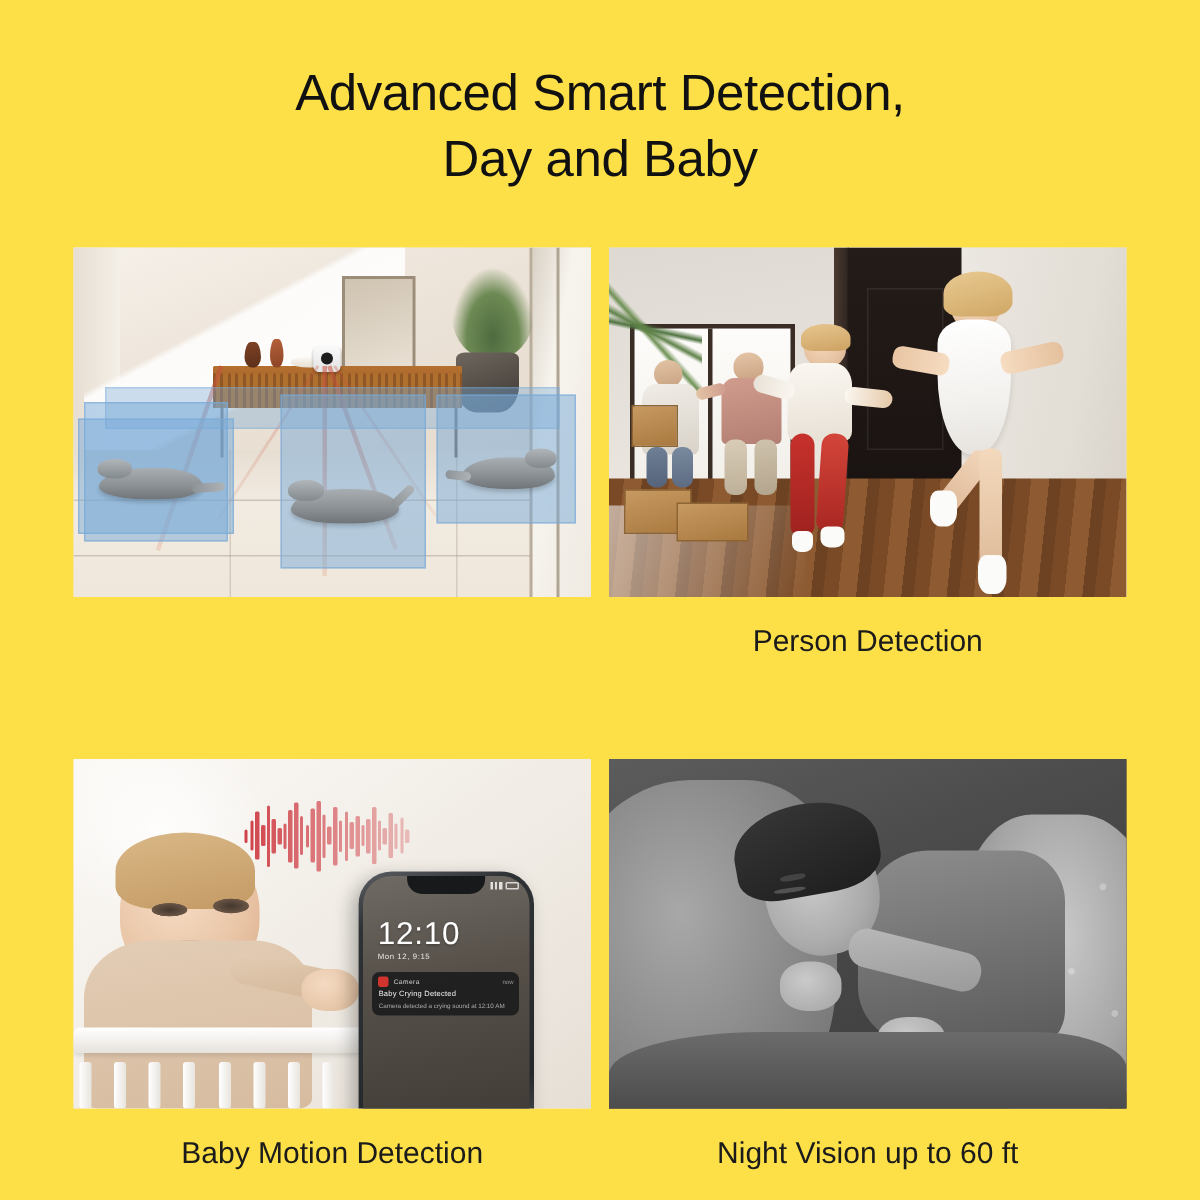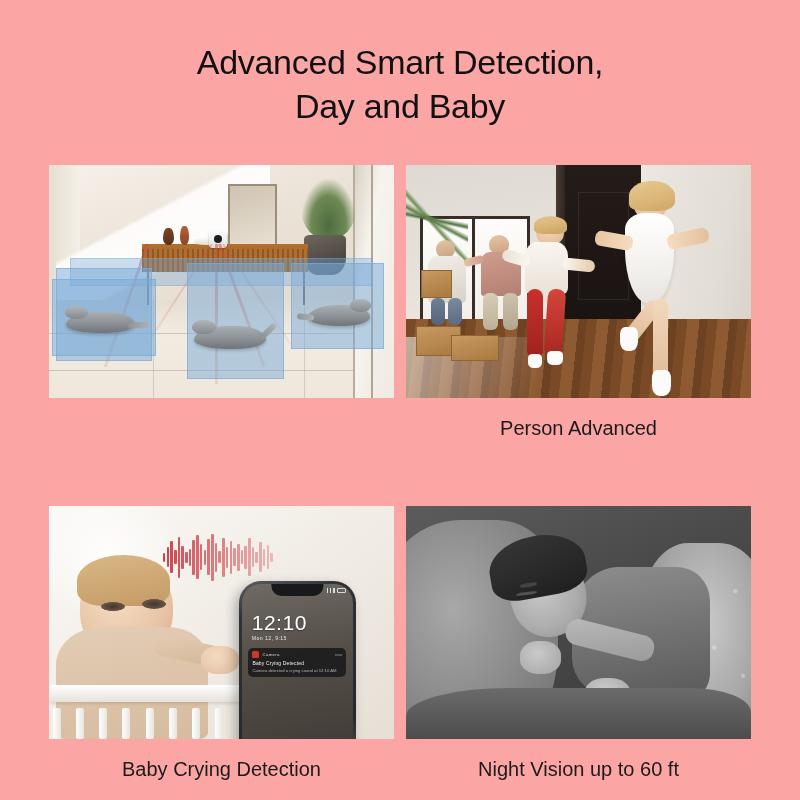--- a/index.html
+++ b/index.html
@@ -10,21 +10,21 @@
     background: #ffffff;
     font-family: "Liberation Sans", sans-serif;
     overflow: hidden;
     position: relative;
   }
 
   .page {
     width: 800px;
     height: 800px;
     position: relative;
-    background: #fca5a5;
+    background: #fde047;
   }
 
   
   .headline {
     position: absolute;
     top: 40px;
     left: 0;
     width: 800px;
     text-align: center;
     font-size: 34px;
@@ -549,21 +549,21 @@
           <div style="position:absolute;left:25%;top:0%;width:40%;height:14%;background:linear-gradient(165deg,#e9ca92,#cfa765);border-radius:52% 52% 34% 26%;"></div>
           <div class="p-girl-dress" style="left:22%;top:15%;width:42%;height:42%;"></div>
           <div class="p-limb" style="left:-4%;top:24%;width:32%;height:7%;background:linear-gradient(90deg,#e8c5a3,#f6dcc1);transform:rotate(10deg);"></div>
           <div class="p-limb" style="left:58%;top:23%;width:36%;height:7%;background:linear-gradient(90deg,#f6dcc1,#e4c09d);transform:rotate(-12deg);"></div>
           <div class="p-limb" style="left:30%;top:54%;width:13%;height:24%;background:linear-gradient(175deg,#f2d6ba,#dcb593);transform:rotate(38deg);"></div>
           <div class="p-limb" style="left:46%;top:55%;width:13%;height:38%;background:linear-gradient(175deg,#f4d9bd,#debb99);"></div>
           <div class="p-sock" style="left:18%;top:68%;width:15%;height:11%;"></div>
           <div class="p-sock" style="left:45%;top:88%;width:16%;height:12%;"></div>
         </div>
       </div>
-      <span class="caption">Person Advanced</span>
+      <span class="caption">Person Detection</span>
     </div>
 
     <div class="card row2">
       <div class="thumb scene-baby">
         <div class="b-bg"></div>
         <div class="b-blur-a"></div>
 
         <div class="b-wave">
             <span class="b-bar" style="height: 19.3548%; background: rgb(208, 66, 74); opacity: 1;"></span>
             <span class="b-bar" style="height: 41.9355%; background: rgb(208, 66, 74); opacity: 0.98;"></span>
@@ -633,21 +633,21 @@
                 <span class="b-notif-icon"></span>
                 <span class="b-notif-app">Camera</span>
                 <span class="b-notif-time">now</span>
               </div>
               <div class="b-notif-title">Baby Crying Detected</div>
               <div class="b-notif-body">Camera detected a crying sound at 12:10 AM</div>
             </div>
           </div>
         </div>
       </div>
-      <span class="caption">Baby Crying Detection</span>
+      <span class="caption">Baby Motion Detection</span>
     </div>
 
     <div class="card row2">
       <div class="thumb scene-night">
         <div class="n-bg"></div>
         <div class="n-pillow-l"></div>
         <div class="n-pillow-r"></div>
         <div class="n-body"></div>
         <div class="n-head"></div>
         <div class="n-hair"></div>

